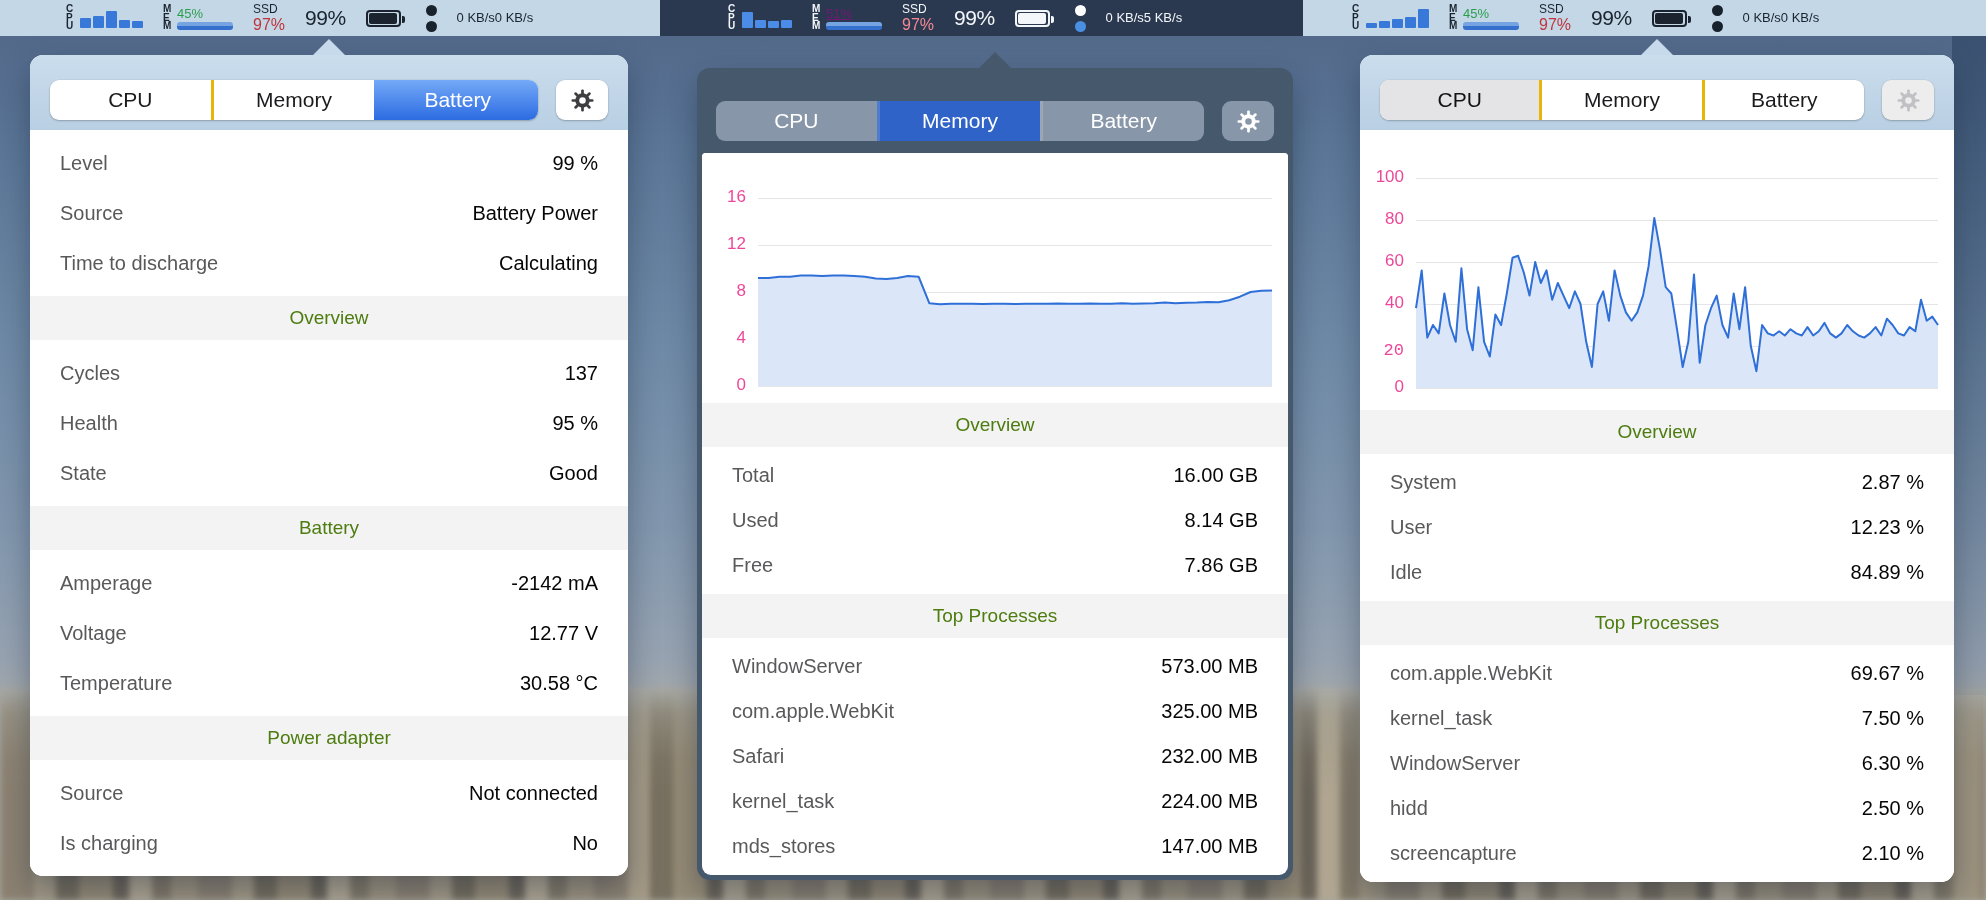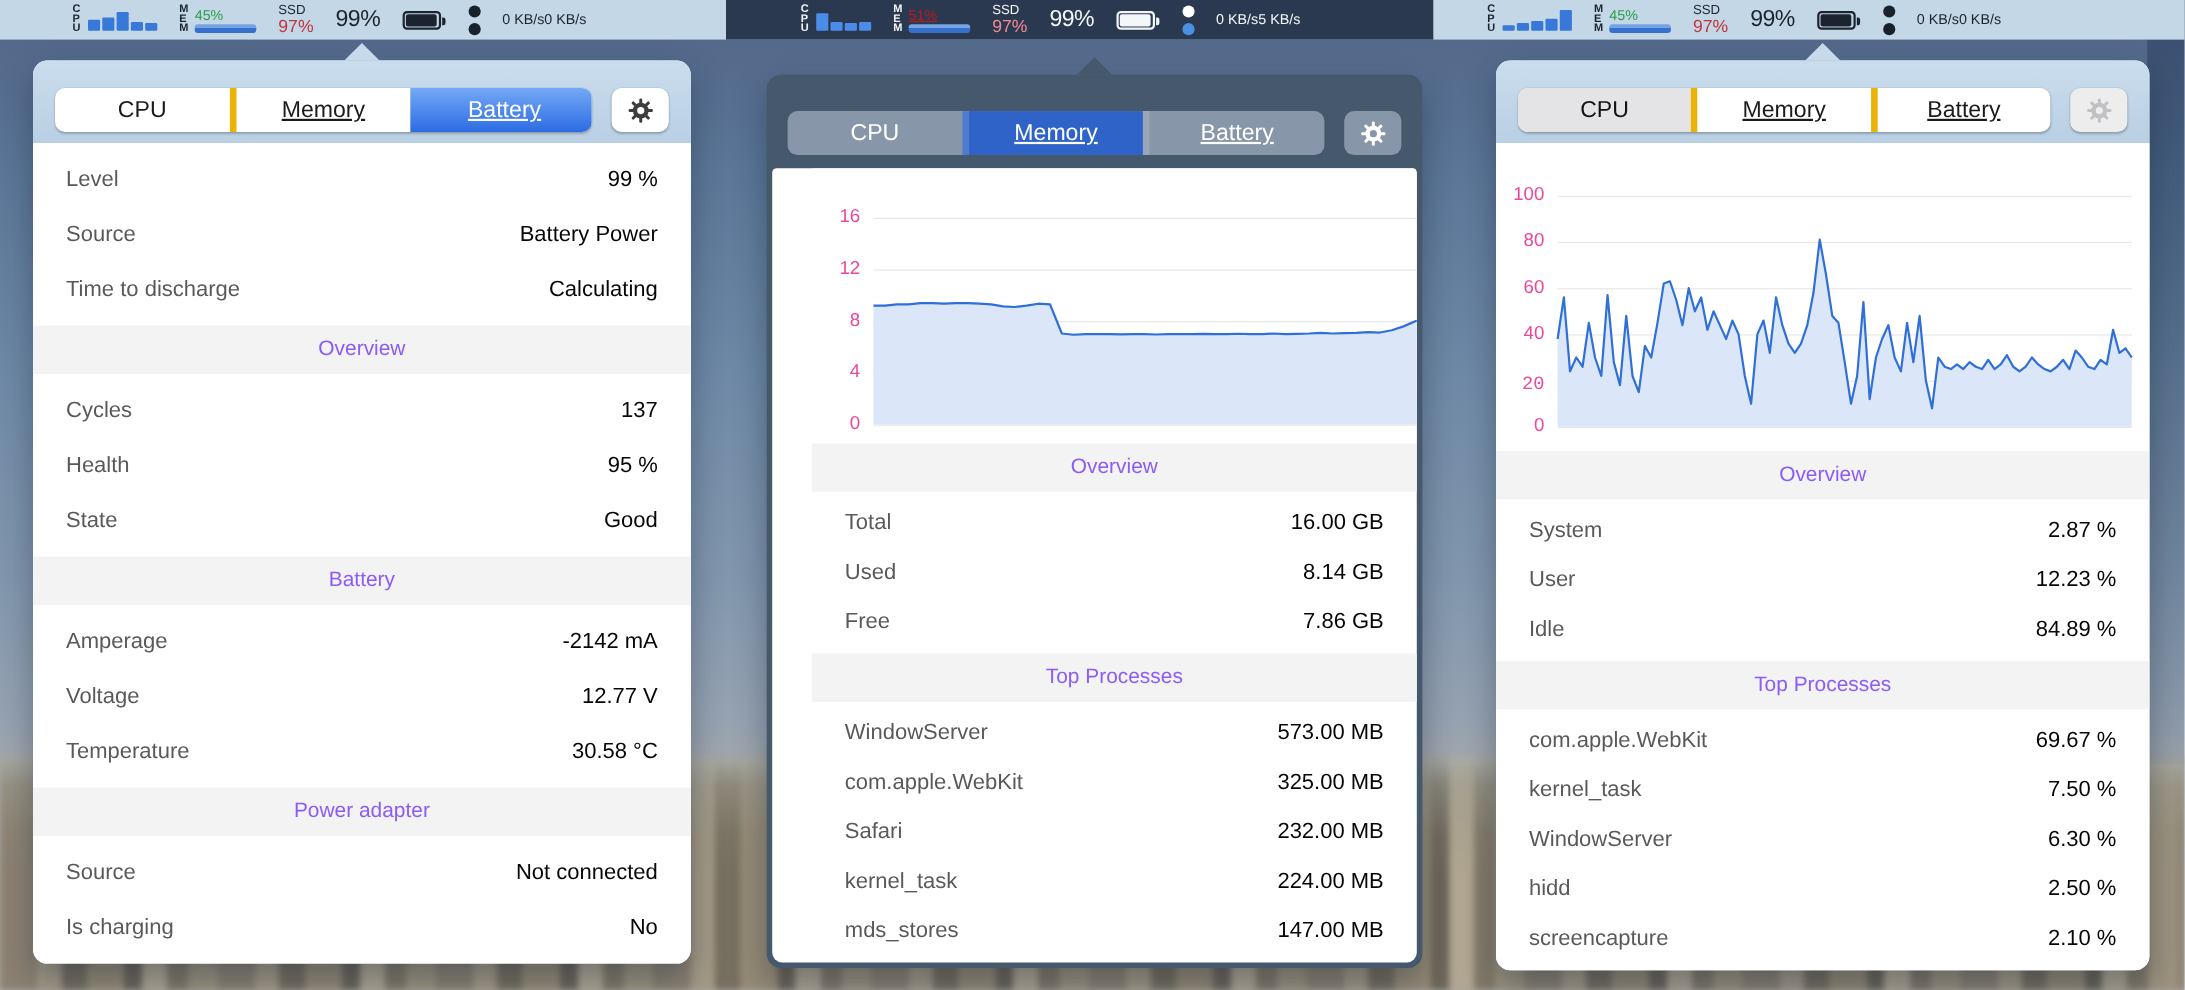--- a/index.html
+++ b/index.html
@@ -25,21 +25,21 @@
   .mb-dark { position:absolute; top:0; left:660px; width:643px; height:36px; background:#2b3950; }
   .mb-group { position:absolute; top:0; height:36px; display:flex; align-items:center; gap:20px; color:#1b242e; }
   .mb-group.dark { color:#f4f7fa; }
   .mb-item { display:flex; align-items:center; }
   .vlabel { width:10px; font-size:10px; line-height:8.5px; font-weight:700; word-break:break-all; margin-right:4px; letter-spacing:0; }
   .minibars { display:flex; align-items:flex-end; gap:2px; height:20px; }
   .minibars i { display:block; width:11px; background:#3878d8; border-radius:1px; }
   .mb-group.dark .minibars i { background:#4a8ce8; }
   .memcol { display:flex; flex-direction:column; gap:2px; }
   .mempct { font-size:13px; color:#2c9e4b; line-height:13px; }
-  .mb-group.dark .mempct { color:#b91c1c;text-decoration:underline; }
+  .mb-group.dark .mempct { color:#701a75;text-decoration:underline; }
   .membar { width:56px; height:8px; border-radius:3px; background:linear-gradient(180deg,#76a3e2 0 45%, #3470cc 45% 100%); }
   .ssdcol { display:flex; flex-direction:column; }
   .ssdlabel { font-size:12px; line-height:13px; }
   .ssdpct { font-size:16px; line-height:17px; color:#c0353c; font-weight:400; }
   .mb-group.dark .ssdpct { color:#f58a95; }
   .battpct { font-size:21px; letter-spacing:-.5px; }
   .batticon { position:relative; width:35px; height:17px; border:2px solid currentColor; border-radius:4px; margin-right:5px; }
   .batticon .battfill { position:absolute; left:1px; top:1px; bottom:1px; width:92%; background:currentColor; border-radius:2px; }
   .batticon .battnub { position:absolute; right:-6px; top:4px; width:3px; height:7px; background:currentColor; border-radius:0 2px 2px 0; }
   .dots { display:flex; flex-direction:column; gap:5px; }
@@ -51,52 +51,52 @@
   .panel { position:absolute; border-radius:13px; box-shadow: 0 14px 30px rgba(18,32,52,.38); }
   .panel::before { content:""; position:absolute; top:-16px; left:50%; margin-left:-16px;
     border-left:16px solid transparent; border-right:16px solid transparent; border-bottom:16px solid #c6daeb; }
   .panel.light { background:#fff; }
   .phead { height:75px; background:linear-gradient(180deg,#cadded,#b9cfe3); border-radius:13px 13px 0 0;
     display:flex; align-items:flex-end; gap:18px; padding:0 20px 10px; }
   .seg { flex:1; display:flex; height:40px; border-radius:9px; overflow:hidden; background:#fff;
     box-shadow: 0 0 0 .5px rgba(0,0,0,.06), 0 1px 2px rgba(0,0,0,.22); }
   .tab { flex:1; border:none; background:transparent; font-family:inherit; font-size:21px; color:#1b1b1d; cursor:default;
     display:flex; align-items:center; justify-content:center; }
-  .tab + .tab { border-left:6px solid #eab308;text-decoration:underline; }
+  .tab + .tab { border-left:3px solid #eab308; }
   .tab.active { border-left-color:transparent; }
   .gearbtn { width:52px; height:40px; flex:none; border:none; border-radius:9px; background:#fff; cursor:default;
     box-shadow: 0 0 0 .5px rgba(0,0,0,.06), 0 1px 2px rgba(0,0,0,.22); display:flex; align-items:center; justify-content:center; }
   .gearsvg { width:27px; height:27px; }
   
   .panel.battery .tab.active { background:linear-gradient(180deg,#74a9f7,#2c6ce2); color:#fff; }
   .panel.battery .gear-fill { fill:#3e3e40; } .panel.battery .gear-hole { fill:#ffffff; }
   
   .panel.dark { background:#46586c; padding:0 5px 5px; }
   .panel.dark::before { border-bottom-color:#46586c; }
   .panel.dark .phead { background:transparent; height:85px; padding:0 14px 12px; }
   .panel.dark .seg { background:#8796a8; box-shadow:none; }
   .panel.dark .tab { color:#fff; }
   .panel.dark .tab + .tab { border-left-color:rgba(255,255,255,.16); }
   .panel.dark .tab.active { background:#2f63c8; }
   .panel.dark .gearbtn { background:#8796a8; box-shadow:none; }
   .panel.dark .gear-fill { fill:#ffffff; } .panel.dark .gear-hole { fill:#8796a8; }
-  .panel.dark .pbody { border-radius:4px 4px 9px 9px;padding-left:36px; }
+  .panel.dark .pbody { border-radius:4px 4px 9px 9px; }
   
   .panel.cpu .tab.active { background:#e4e4e7; color:#131315; }
   .panel.cpu .gearbtn { background:#ededee; }
   .panel.cpu .gear-fill { fill:#c1c1c5; } .panel.cpu .gear-hole { fill:#ededee; }
   
   .pbody { background:#fff; border-radius:0 0 13px 13px; overflow:hidden; }
   .rows { padding:6px 0; }
   .row { height:45px; display:flex; align-items:center; justify-content:space-between; padding:0 30px; font-size:20px; }
   .panel.battery .row { height:50px; }
   .panel.battery .rows { padding:8px 0; }
   .row .lbl { color:#59595b; }
   .row .val { color:#060607; }
-  .band { height:44px; background:#f3f3f4; color:#8b5cf6; font-size:19px; display:flex; align-items:center; justify-content:center; }
+  .band { height:44px; background:#f3f3f4; color:#4d7c0f; font-size:19px; display:flex; align-items:center; justify-content:center; }
   
   .chart { position:relative; background:#fff; }
   .memchart { height:250px; }
   .cpuchart { height:280px; }
   .tick { position:absolute; left:0; width:44px; text-align:right; font-size:17px; color:#ec4899; }
   .grid { position:absolute; height:1px; background:#e5e5e7; }
 </style>
 </head>
 <body>
 

